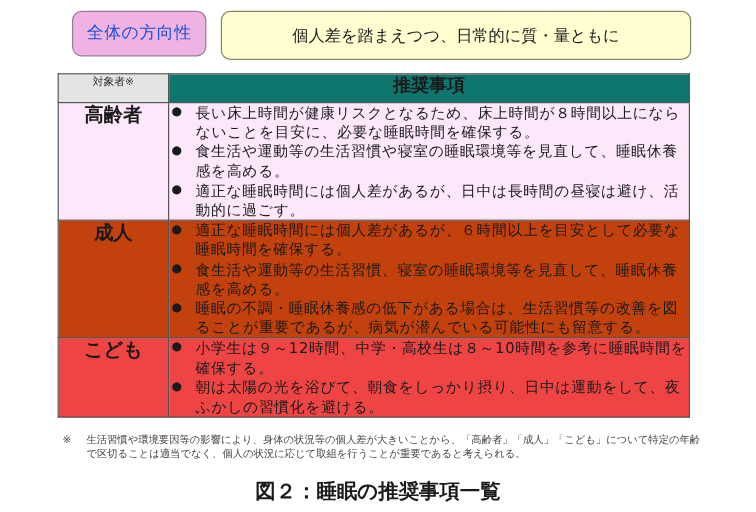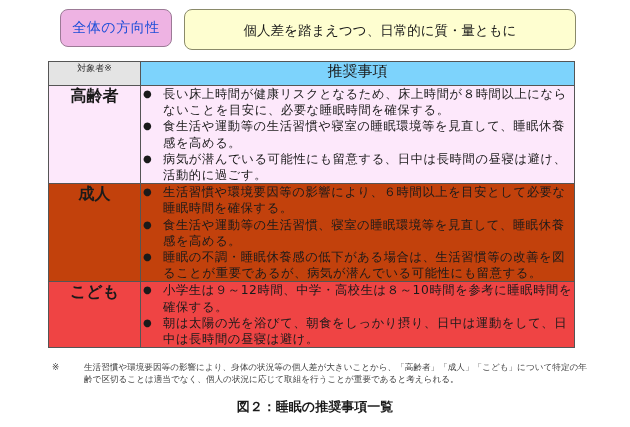--- a/index.html
+++ b/index.html
@@ -8,33 +8,33 @@
   .dir-label { position:absolute; left:60px; top:9px; width:112px; height:38px;
     background:#eeb3e3; border:1px solid #9c7a96; border-radius:8px;
     color:#1d4ed8; font-size:14px; display:flex; align-items:center; justify-content:center; box-sizing:border-box; letter-spacing:0.5px; }
   .dir-box { position:absolute; left:184px; top:9px; width:392px; height:41px;
     background:#fefed0; border:1px solid #8a8a6a; border-radius:8px; box-sizing:border-box;
     display:flex; flex-direction:column; align-items:center; justify-content:center;
     font-size:13.5px; line-height:18px; color:#1a1a1a; }
   table.main { position:absolute; left:48px; top:61px; width:527px; border-collapse:collapse; table-layout:fixed;padding-left:24px; }
   table.main td, table.main th { border:1px solid #555; padding:0; vertical-align:top; }
   th.h-target { width:91px; height:23px; background:#e4e4e4; font-size:9px; font-weight:normal; vertical-align:middle; text-align:center; color:#333; }
-  th.h-rec { background:#7dd3fc; font-size:15px; font-weight:normal; vertical-align:middle; text-align:center; }
+  th.h-rec { background:#0f766e; font-size:15px; font-weight:bold; vertical-align:middle; text-align:center; }
   td.target { text-align:center; font-size:16px; font-weight:bold; padding-top:8px;margin-left:35px; }
   td.items { padding:5px 6px 2px 6px; }
   tr.r-elder td { background:#fde8fb; height:91px; }
   tr.r-adult td { background:#c2410c; height:94px; }
   tr.r-child td { background:#ef4444; height:60px; }
   ul { list-style:none; margin:0; padding:0; }
   li { position:relative; padding-left:22px; font-size:12.3px; line-height:16.2px; letter-spacing:0.6px; }
   li .bullet { position:absolute; left:2px; top:0; font-size:10px; }
   .footnote { position:absolute; left:52px; top:362px; width:540px; font-size:8.6px; line-height:11.5px; color:#444; }
   .footnote .mark { position:absolute; left:0; top:0; }
-  .footnote .txt { margin-left:32px; display:block; }
-  .caption { position:absolute; left:0; width:630px; top:398px; text-align:center; font-size:13px; font-weight:bold; }
+  .footnote .txt { margin-left:20px; display:block; }
+  .caption { position:absolute; left:0; width:630px; top:398px; text-align:center; font-size:17px; font-weight:bold; }
 </style>
 </head>
 <body>
 
 <div class="dir-label">
   <span>全体の方向性</span>
 </div>
 <div class="dir-box">
   <span>個人差を踏まえつつ、日常的に質・量ともに</span>
 </div>
@@ -46,40 +46,40 @@
       <th class="h-rec">推奨事項</th>
     </tr>
   </thead>
   <tbody>
     <tr class="r-elder">
       <td class="target">高齢者</td>
       <td class="items">
         <ul>
           <li><span class="bullet">●</span><span>長い床上時間が健康リスクとなるため、床上時間が８時間以上にならないことを目安に、必要な睡眠時間を確保する。</span></li>
           <li><span class="bullet">●</span><span>食生活や運動等の生活習慣や寝室の睡眠環境等を見直して、睡眠休養感を高める。</span></li>
-          <li><span class="bullet">●</span><span>病気が潜んでいる可能性にも留意する、日中は長時間の昼寝は避け、活動的に過ごす。</span></li>
+          <li><span class="bullet">●</span><span>適正な睡眠時間には個人差があるが、日中は長時間の昼寝は避け、活動的に過ごす。</span></li>
         </ul>
       </td>
     </tr>
     <tr class="r-adult">
       <td class="target">成人</td>
       <td class="items">
         <ul>
-          <li><span class="bullet">●</span><span>生活習慣や環境要因等の影響により、６時間以上を目安として必要な睡眠時間を確保する。</span></li>
+          <li><span class="bullet">●</span><span>適正な睡眠時間には個人差があるが、６時間以上を目安として必要な睡眠時間を確保する。</span></li>
           <li><span class="bullet">●</span><span>食生活や運動等の生活習慣、寝室の睡眠環境等を見直して、睡眠休養感を高める。</span></li>
           <li><span class="bullet">●</span><span>睡眠の不調・睡眠休養感の低下がある場合は、生活習慣等の改善を図ることが重要であるが、病気が潜んでいる可能性にも留意する。</span></li>
         </ul>
       </td>
     </tr>
     <tr class="r-child">
       <td class="target">こども</td>
       <td class="items">
         <ul>
           <li><span class="bullet">●</span><span>小学生は９～12時間、中学・高校生は８～10時間を参考に睡眠時間を確保する。</span></li>
-          <li><span class="bullet">●</span><span>朝は太陽の光を浴びて、朝食をしっかり摂り、日中は運動をして、日中は長時間の昼寝は避け。</span></li>
+          <li><span class="bullet">●</span><span>朝は太陽の光を浴びて、朝食をしっかり摂り、日中は運動をして、夜ふかしの習慣化を避ける。</span></li>
         </ul>
       </td>
     </tr>
   </tbody>
 </table>
 
 <div class="footnote">
   <span class="mark">※</span>
   <span class="txt">生活習慣や環境要因等の影響により、身体の状況等の個人差が大きいことから、「高齢者」「成人」「こども」について特定の年齢で区切ることは適当でなく、個人の状況に応じて取組を行うことが重要であると考えられる。</span>
 </div>

